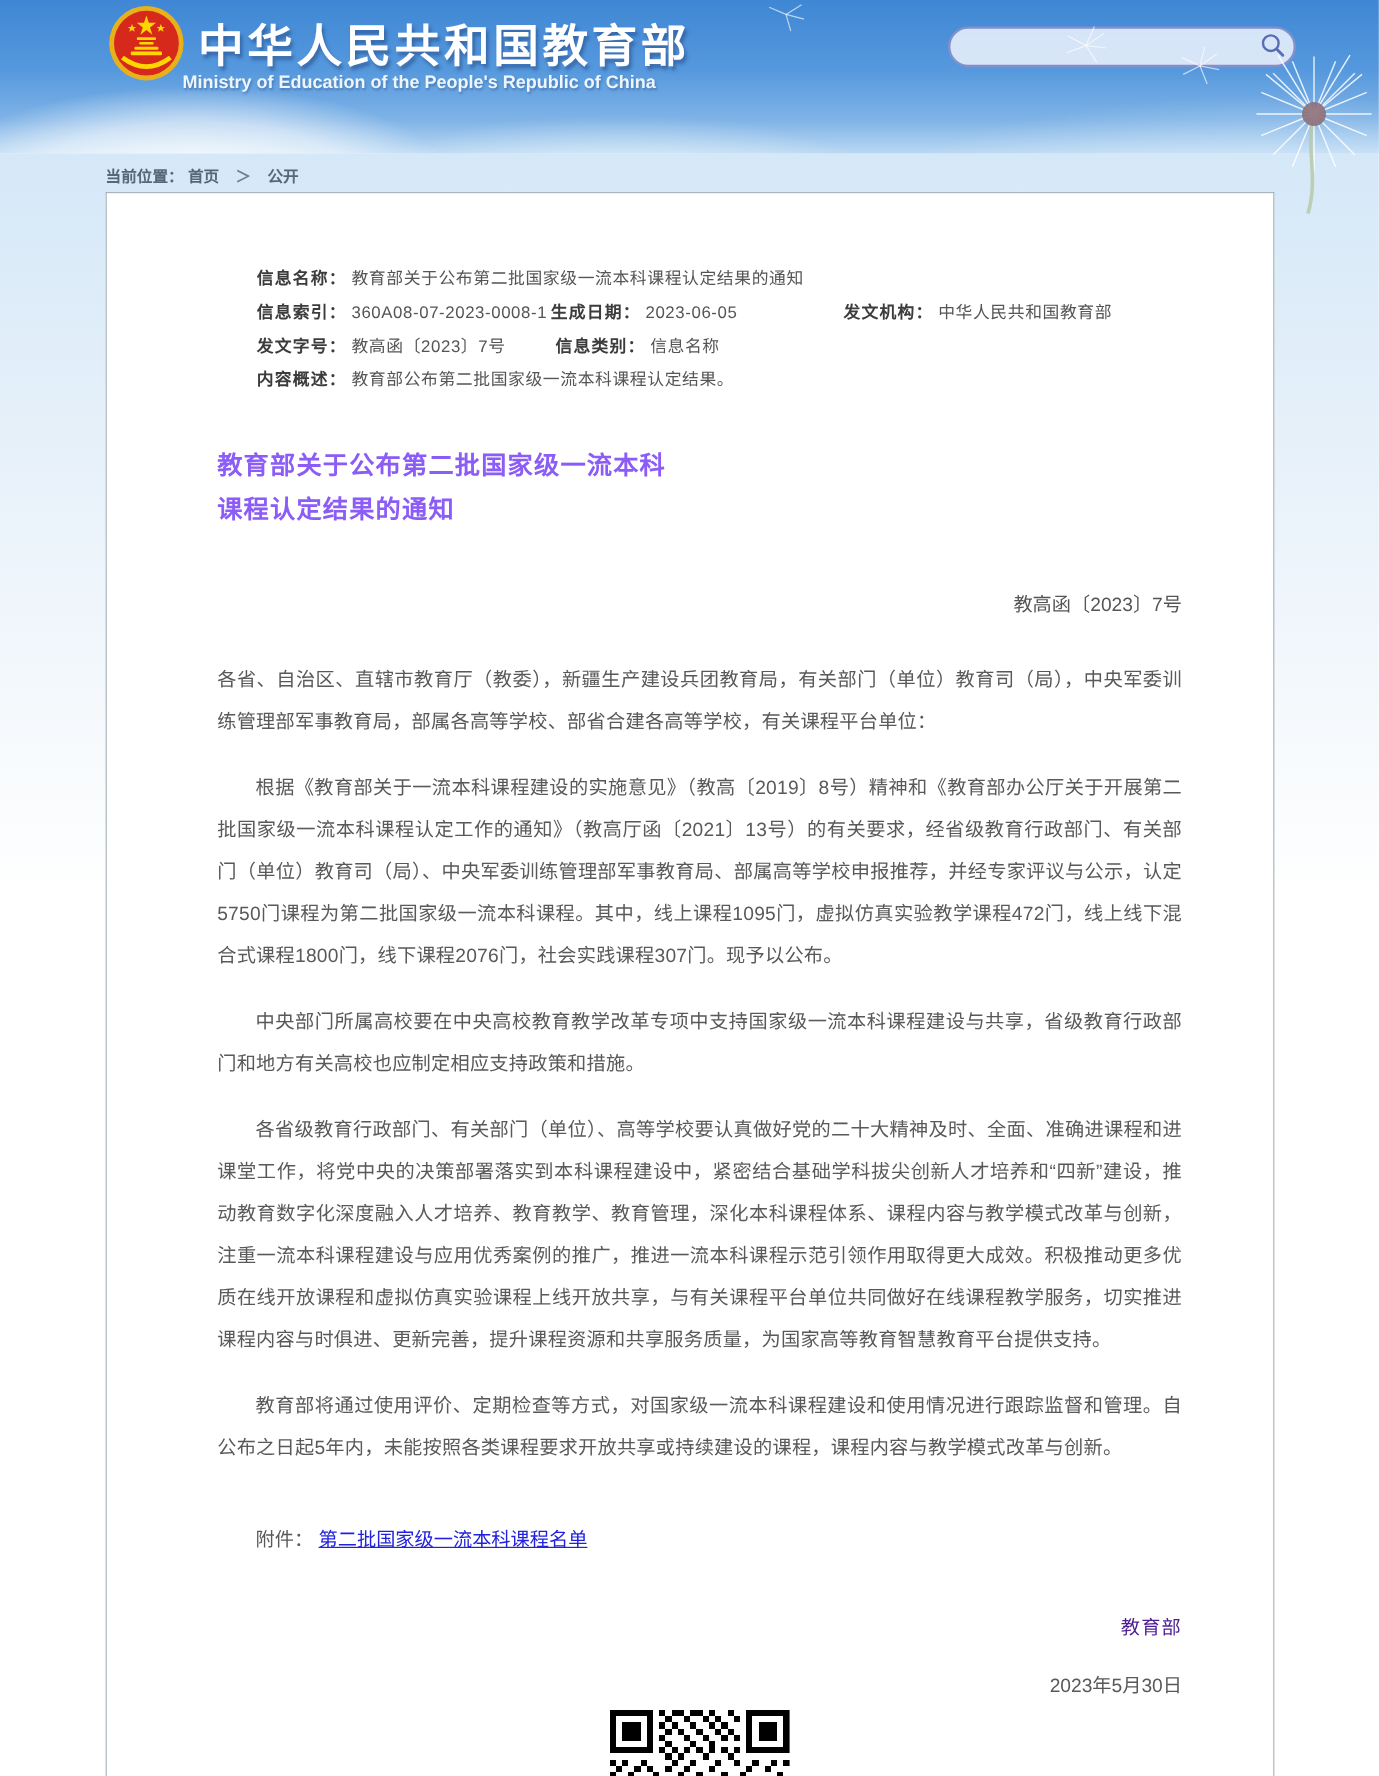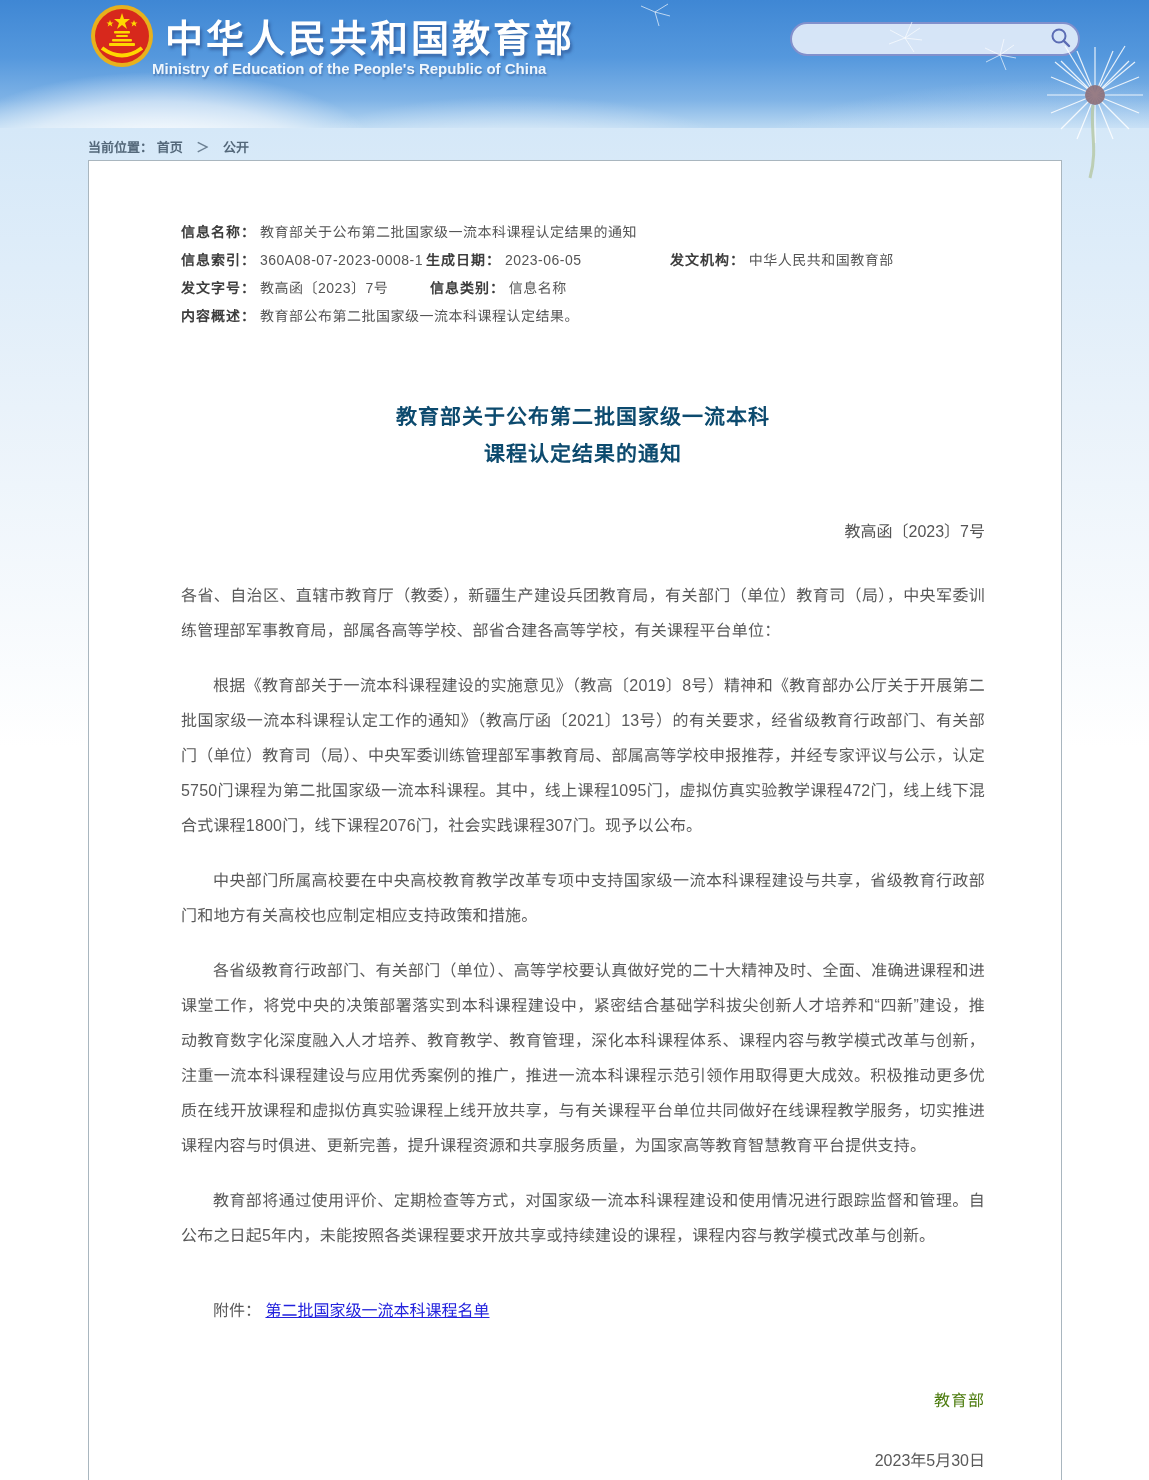--- a/index.html
+++ b/index.html
@@ -66,41 +66,41 @@
   .breadcrumb .sep { margin: 0 10px; color: #6c8093; }
   
   .content-box {
     position: relative; z-index: 1;
     margin-left: 88px; width: 972px; height: 1319px;
     background: #ffffff;
     border: 1px solid #a9b6bf; border-bottom: none;
     overflow: hidden;
   }
   .content-inner { padding: 57px 76px 0 92px; }
-  .meta-row { line-height: 28px; font-size: 14px; white-space: nowrap; }
+  .meta-row { line-height: 28px; font-size: 14px; white-space: nowrap; margin-left: 33px; }
   .meta-label { font-weight: bold; color: #3c3c3c; letter-spacing: 1px; }
   .meta-value { color: #555; letter-spacing: .5px; }
   .meta-cell-1 { display: inline-block; width: 245px; }
   .meta-cell-2 { display: inline-block; width: 240px; }
   .doc-title {
-    margin-top: 68px; text-align: center;
-    font-size: 21px; font-weight: bold; color: #0c4a6e;
+    margin-top: 40px; 
+    font-size: 21px; font-weight: bold; color: #8b5cf6;
     line-height: 37px; letter-spacing: 1px;
   }
   .doc-number { margin-top: 46px; text-align: right; font-size: 16px; color: #555; }
   .para {
     margin: 20px 0 0; font-size: 16px; line-height: 35px; color: #595959;
     text-align: justify; letter-spacing: .2px;
   }
   .para.first { margin-top: 36px; }
   .para.indent { text-indent: 2em; }
   .attachment { margin-top: 44px; padding-left: 2em; font-size: 16px; color: #595959; }
   .attachment a { color: #2222dd; text-decoration: underline; cursor: pointer; }
-  .signer { margin-top: 66px; text-align: right; font-size: 16px; color: #4d7c0f; letter-spacing: 1px; }
-  .doc-date { margin-top: 36px; text-align: right; font-size: 16px; color: #595959; }
+  .signer { margin-top: 50px; text-align: right; font-size: 16px; color: #4c1d95; letter-spacing: 1px; }
+  .doc-date { margin-top: 24px; text-align: right; font-size: 16px; color: #595959; }
   .qr-wrap { margin-top: 10px; display: flex; justify-content: center; }
 </style>
 </head>
 <body>
 
 <div class="page-bg"></div>
 
 <div class="site-header">
   <a class="logo-area">
     <span>

